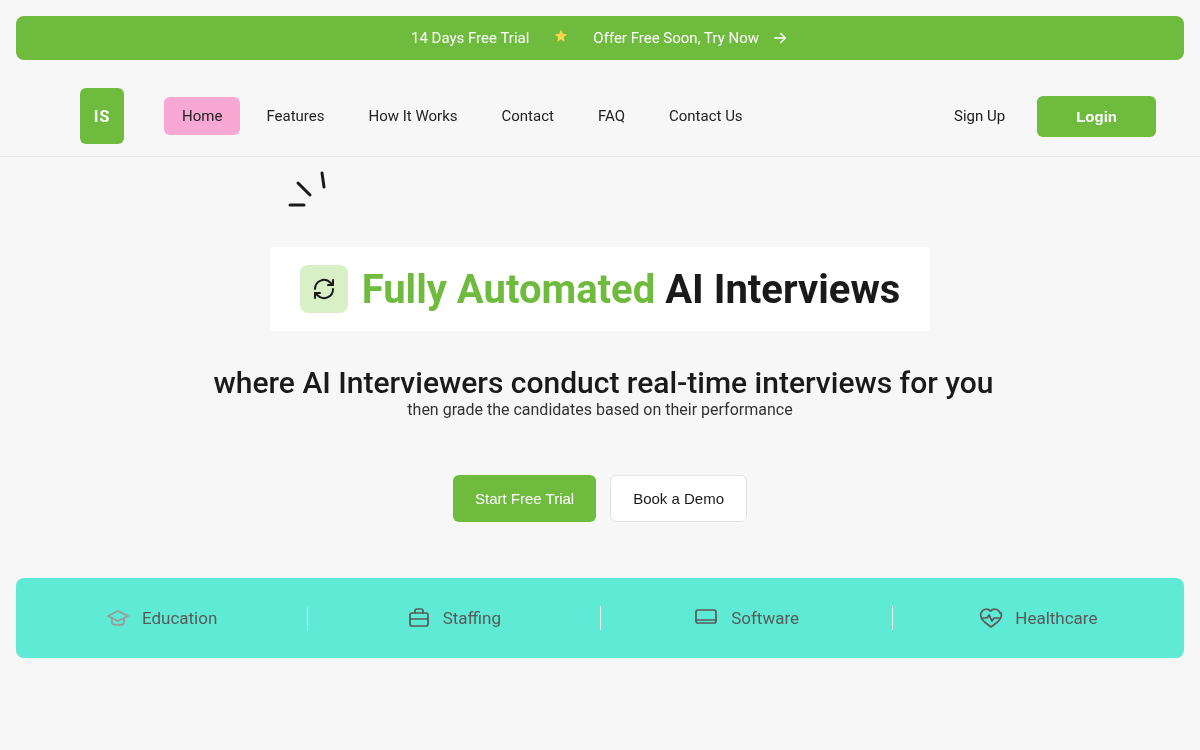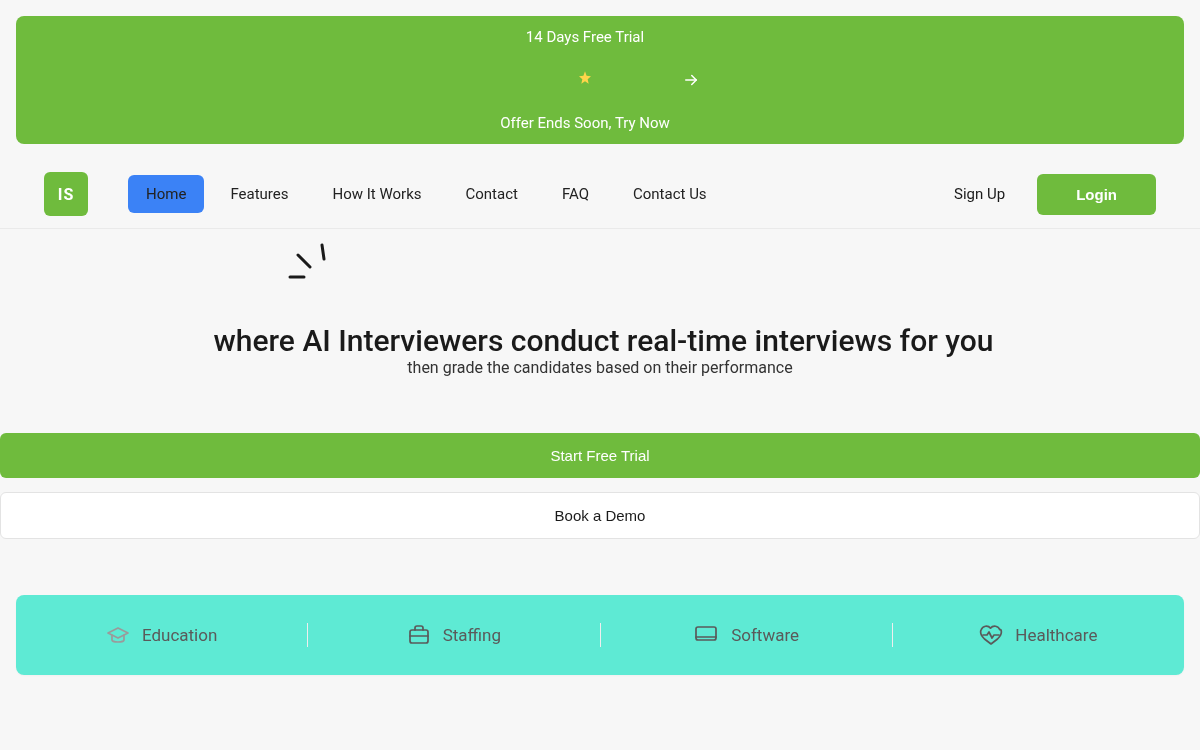--- a/index.html
+++ b/index.html
@@ -17,46 +17,46 @@
       padding: 12px 0;
       margin: 16px;
       border-radius: 8px;
       display: flex;
       align-items: center;
       justify-content: center;
       gap: 12px;
       font-size: 15px;
       cursor: pointer;
     }
-    .promo-text-wrap { display: flex; align-items: center; gap: 24px; flex-direction: column; }
+    .promo-text-wrap { display: flex; align-items: center; gap: 24px; }
     .star-icon { display:inline-block; }
     .arrow-right-icon { display:inline-flex; align-items:center; }
     .navbar {
       display: flex;
       align-items: center;
       padding: 12px 44px;
       background: #f7f7f7;
       border-bottom: 1px solid #eaeaea;
     }
     .logo {
-      width: 44px; height: 44px;
+      width: 44px; height: 56px;
       background: #6fbb3d;
       border-radius: 6px;
       display:flex; align-items:center; justify-content:center;
-      color:white; font-weight:700; font-size:16px; letter-spacing:1px;
+      color:white; font-weight:700; font-size:16px; letter-spacing:1px;margin-left:36px;
     }
     .nav-links { display:flex; gap:8px; margin-left: 40px; }
     .nav-link {
       padding: 10px 18px;
       border-radius: 6px;
       font-size: 15px;
       color:#222;
       cursor:pointer;
     }
-    .nav-link.active { background: #3b82f6; }
+    .nav-link.active { background: #f9a8d4; }
     .nav-right { margin-left:auto; display:flex; align-items:center; gap:32px; }
     .signup-link { font-size:15px; color:#1a1a1a; cursor:pointer; }
     .login-btn {
       background:#6fbb3d; color:white; padding:12px 39px;
       border:none; border-radius:6px; font-size:15px; cursor:pointer;font-weight:bold;
     }
     .hero { text-align:center; padding-top: 60px; position:relative; }
     .burst {
       position:absolute; left: 284px; top: 8px;
     }
@@ -71,21 +71,21 @@
       border-radius:8px; display:flex; align-items:center; justify-content:center;
     }
     .headline {
       font-size: 40px; font-weight:700; color:#1a1a1a;
     }
     .headline .green { color:#6fbb3d; }
     .subhead {
       font-size: 30px; color:#1a1a1a; margin-top: 34px; font-weight:500;padding-left:7px;
     }
     .tagline { font-size:16px; color:#333; }
-    .cta-row { display:flex; justify-content:center; gap:14px; margin-top: 56px; flex-direction: column; }
+    .cta-row { display:flex; justify-content:center; gap:14px; margin-top: 56px; }
     .btn-primary {
       background:#6fbb3d; color:white; border:none;
       padding: 14px 22px; border-radius:6px; font-size:15px; font-weight:500; cursor:pointer;
     }
     .btn-secondary {
       background:white; color:#1a1a1a; border:1px solid #e3e3e3;
       padding: 14px 22px; border-radius:6px; font-size:15px; cursor:pointer;
     }
     .categories {
       margin: 56px 16px 0 16px;
@@ -110,21 +110,21 @@
 <body>
 
 <div class="promo-banner">
   <span class="promo-text-wrap">
     <span>14 Days Free Trial</span>
     <span class="star-icon">
       <svg width="16" height="16" viewBox="0 0 24 24" fill="#ffd54a">
           <path d="M12 2l2.4 6.6L21 9.3l-5 4.4 1.5 6.8L12 17l-5.5 3.5L8 13.7 3 9.3l6.6-.7L12 2z"></path>
         </svg>
     </span>
-    <span>Offer Ends Soon, Try Now</span>
+    <span>Offer Free Soon, Try Now</span>
   </span>
   <span class="arrow-right-icon">
     <svg width="18" height="18" viewBox="0 0 24 24" fill="none" stroke="white" stroke-width="2" stroke-linecap="round" stroke-linejoin="round">
         <line x1="5" y1="12" x2="19" y2="12"></line>
         <polyline points="13 6 19 12 13 18"></polyline>
       </svg>
   </span>
 </div>
 
 <nav class="navbar">
@@ -144,20 +144,33 @@
 </nav>
 
 <section class="hero">
   <div class="burst">
     <svg width="56" height="56" viewBox="0 0 56 56" fill="none" stroke="#1a1a1a" stroke-width="3" stroke-linecap="round">
       <line x1="38" y1="8" x2="40" y2="22"></line>
       <line x1="14" y1="18" x2="26" y2="30"></line>
       <line x1="6" y1="40" x2="20" y2="40"></line>
     </svg>
   </div>
+  <div class="headline-pill">
+    <div class="pill-icon-box">
+      <svg width="24" height="24" viewBox="0 0 24 24" fill="none" stroke="#1a1a1a" stroke-width="2" stroke-linecap="round" stroke-linejoin="round">
+        <path d="M3 12a9 9 0 0 1 15.5-6.3L21 8"></path>
+        <path d="M21 3v5h-5"></path>
+        <path d="M21 12a9 9 0 0 1-15.5 6.3L3 16"></path>
+        <path d="M3 21v-5h5"></path>
+      </svg>
+    </div>
+    <div class="headline">
+      <span class="green">Fully Automated</span><span> AI Interviews</span>
+    </div>
+  </div>
   <div class="subhead">where AI Interviewers conduct real-time interviews for you</div>
   <div class="tagline">then grade the candidates based on their performance</div>
   <div class="cta-row">
     <button class="btn-primary">Start Free Trial</button>
     <button class="btn-secondary">Book a Demo</button>
   </div>
 </section>
 
 <section class="categories">
   <div class="category">

